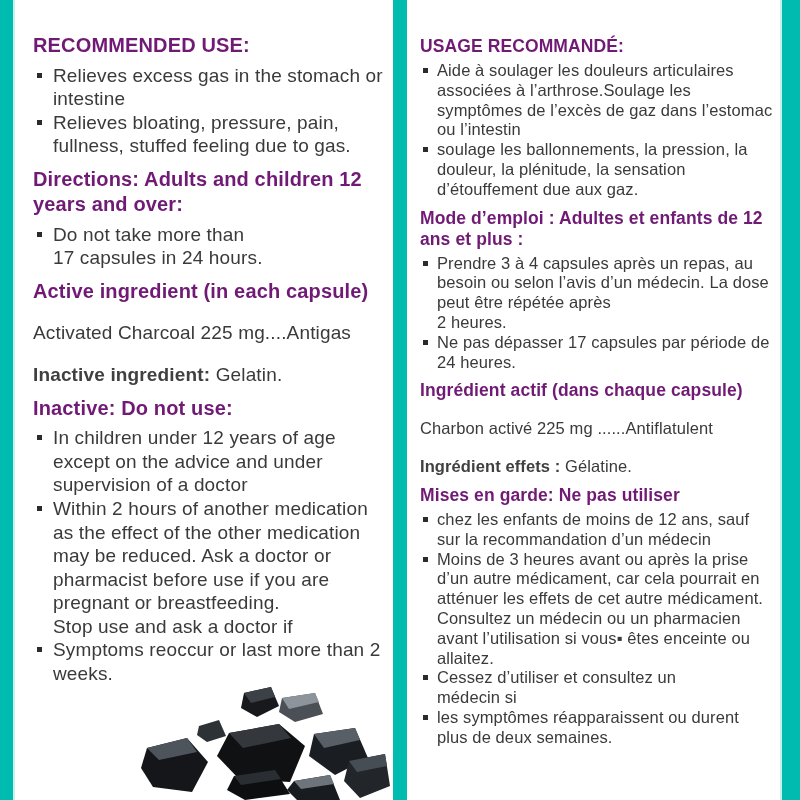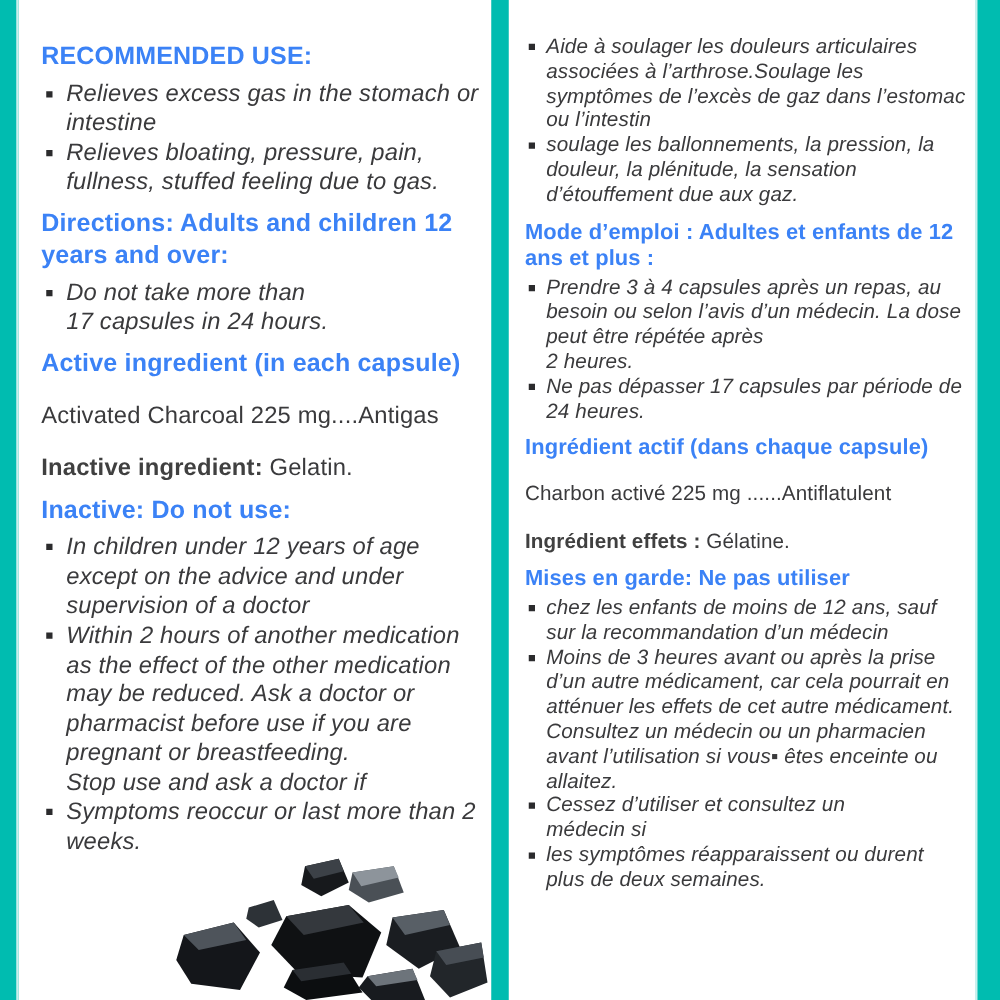--- a/index.html
+++ b/index.html
@@ -13,28 +13,28 @@
   }
   .bar { position: absolute; top: 0; bottom: 0; background: #00bcb0; }
   #bar-left  { left: 0;     width: 13px; border-right: 2px solid #c9f0ed; }
   #bar-mid   { left: 393px; width: 14px; }
   #bar-right { left: 780px; width: 20px; border-left: 2px solid #c9f0ed; }
 
   .col { position: absolute; color: #3a3a3c; }
   #col-en { left: 33px;  top: 24px; width: 352px; font-size: 19px;   line-height: 1.24; letter-spacing: 0.15px; }
   #col-fr { left: 420px; top: 28px; width: 354px; font-size: 16.5px; line-height: 1.2;  letter-spacing: 0.1px; }
 
-  .heading { font-weight: bold; color: #3b82f6; }
+  .heading { font-weight: bold; color: #701a75; }
   #col-en .heading { font-size: 20px;   margin: 9px 0 6px; }
   #col-fr .heading { font-size: 17.5px; margin: 8px 0 4px; }
   .col .heading:first-child { margin-top: 0; }
 
   .para { margin: 18px 0 5px; white-space: pre-line; }
   .bullets { margin: 0 0 4px; }
-  .bullet { display: flex; font-style: italic; }
+  .bullet { display: flex; }
   .marker {
     flex: 0 0 auto; width: 5px; height: 5px;
     background: #2b2b2d; margin: 9px 11px 0 4px;
   }
   #col-fr .marker { margin: 7px 9px 0 3px; }
   .btext { flex: 1; white-space: pre-line; }
   .bold-lead { font-weight: bold; color: #404040; }
 
   #charcoal {
     position: absolute; left: 139px; top: 686px;
@@ -82,20 +82,21 @@
         <span class="btext">Within 2 hours of another medication as the effect of the other medication may be reduced. Ask a doctor or pharmacist before use if you are pregnant or breastfeeding.
 Stop use and ask a doctor if</span>
       </div>
       <div class="bullet">
         <span class="marker"></span>
         <span class="btext">Symptoms reoccur or last more than 2 weeks.</span>
       </div>
     </div>
   </div>
 <div class="col" id="col-fr">
+    <div class="heading">USAGE RECOMMANDÉ:</div>
     <div class="bullets">
       <div class="bullet">
         <span class="marker"></span>
         <span class="btext">Aide à soulager les douleurs articulaires associées à l’arthrose.Soulage les symptômes de l’excès de gaz dans l’estomac ou l’intestin</span>
       </div>
       <div class="bullet">
         <span class="marker"></span>
         <span class="btext">soulage les ballonnements, la pression, la douleur, la plénitude, la sensation d’étouffement due aux gaz.</span>
       </div>
     </div>

